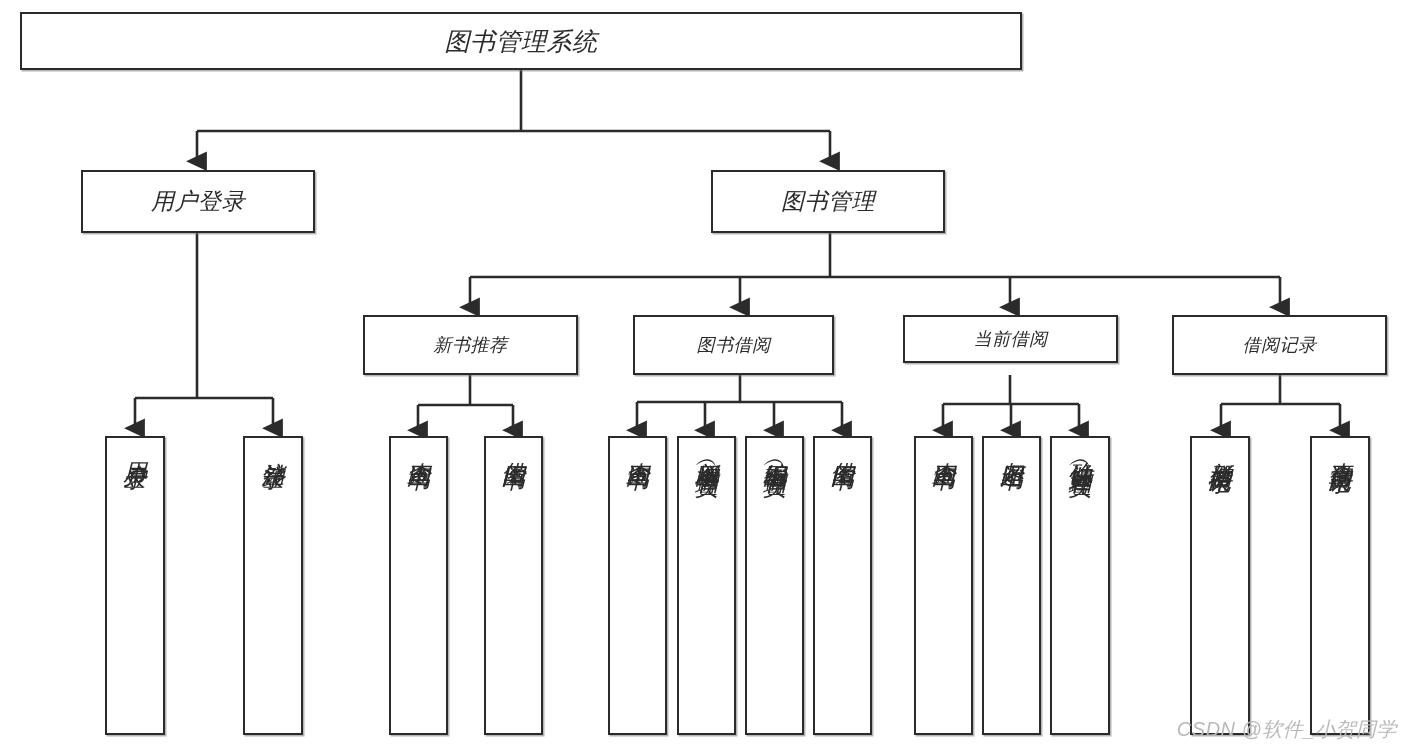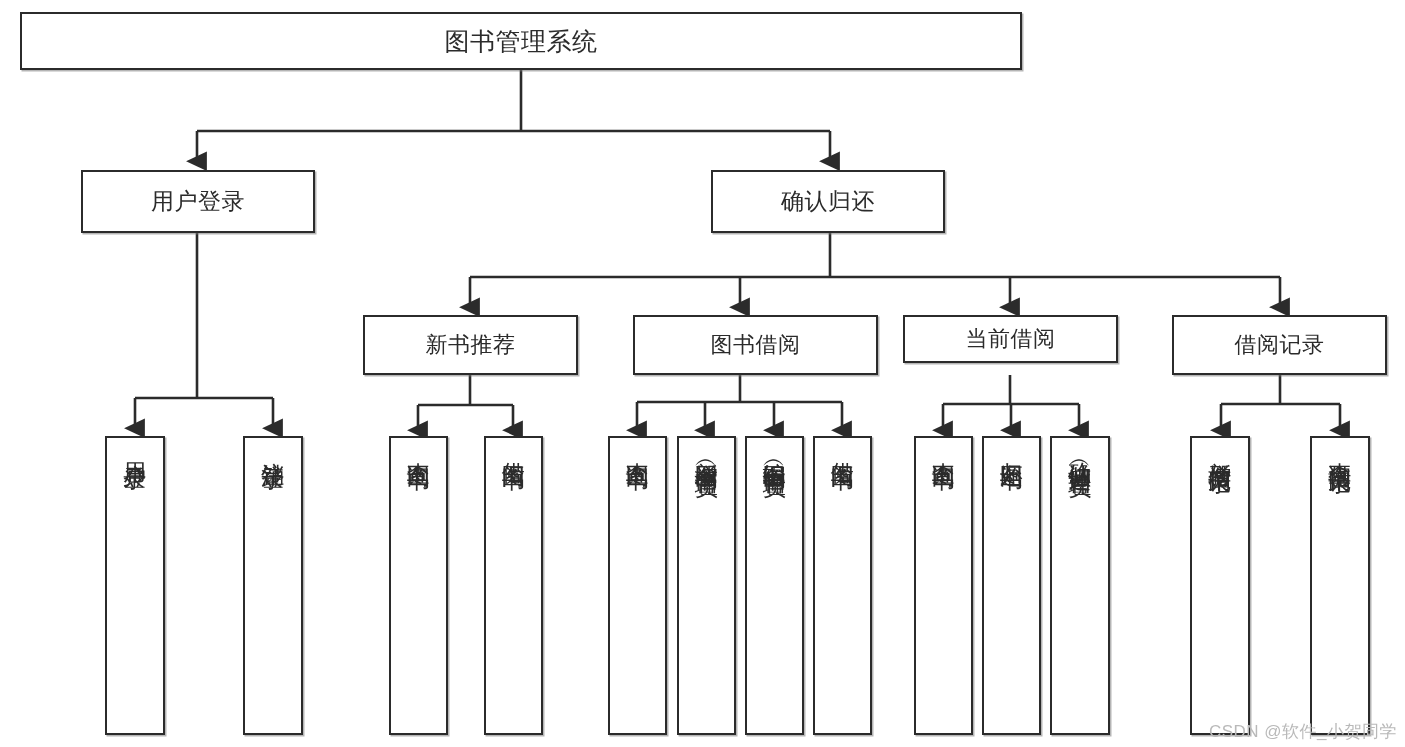--- a/index.html
+++ b/index.html
@@ -10,20 +10,21 @@
   }
   body {
     font-family: "Liberation Sans", "DejaVu Sans", sans-serif;
   }
   #canvas {
     position: relative;
     width: 1405px;
     height: 747px;
     background: #ffffff;
     overflow: hidden;
+    font-style: italic;
   }
   #edges {
     position: absolute;
     left: 0;
     top: 0;
     width: 1405px;
     height: 747px;
     pointer-events: none;
   }
   .node {
@@ -39,39 +40,39 @@
     z-index: 2;
   }
   .node .label {
     display: block;
     text-align: center;
     line-height: 1.12;
     letter-spacing: 0.5px;
   }
   .node.root .label   { font-size: 25px; }
   .node.lvl2 .label   { font-size: 23px; }
-  .node.lvl3 .label   { font-size: 22px; }
+  .node.lvl3 .label   { font-size: 18px; }
   .node.leaf {
     align-items: flex-start;
     justify-content: center;
     padding-top: 6px;
   }
   .node.leaf .label {
     writing-mode: vertical-rl;
     text-orientation: upright;
     font-size: 23px;
     line-height: 1.06;
     letter-spacing: 2px;
     white-space: nowrap;
   }
   #watermark {
     position: absolute;
     right: 8px;
     bottom: 4px;
-    font-size: 17px;
+    font-size: 20px;
     color: #b9b9b9;
     letter-spacing: 0.5px;
     z-index: 5;
     white-space: nowrap;
     margin-left: 33px;
   }
 </style>
 </head>
 <body>
 
@@ -128,27 +129,27 @@
   </svg>
 
   <div class="node root" style="left:20px; top:12px; width:1002px; height:58px;">
     <span class="label">图书管理系统</span>
   </div>
 
   <div class="node lvl2" style="left:81px; top:170px; width:234px; height:63px;">
     <span class="label">用户登录</span>
   </div>
   <div class="node lvl2" style="left:711px; top:170px; width:234px; height:63px;">
-    <span class="label">确认归还</span>
+    <span class="label">图书管理</span>
   </div>
 
   <div class="node lvl3" style="left:363px; top:315px; width:215px; height:60px;">
     <span class="label">新书推荐</span>
   </div>
-  <div class="node lvl3" style="left:633px; top:315px; width:245px; height:60px;">
+  <div class="node lvl3" style="left:633px; top:315px; width:201px; height:60px;">
     <span class="label">图书借阅</span>
   </div>
   <div class="node lvl3" style="left:903px; top:315px; width:215px; height:48px;">
     <span class="label">当前借阅</span>
   </div>
   <div class="node lvl3" style="left:1172px; top:315px; width:215px; height:60px;align-items:center;">
     <span class="label">借阅记录</span>
   </div>
 
   <div class="node leaf" style="left:105px; top:436px; width:60px; height:299px;">

